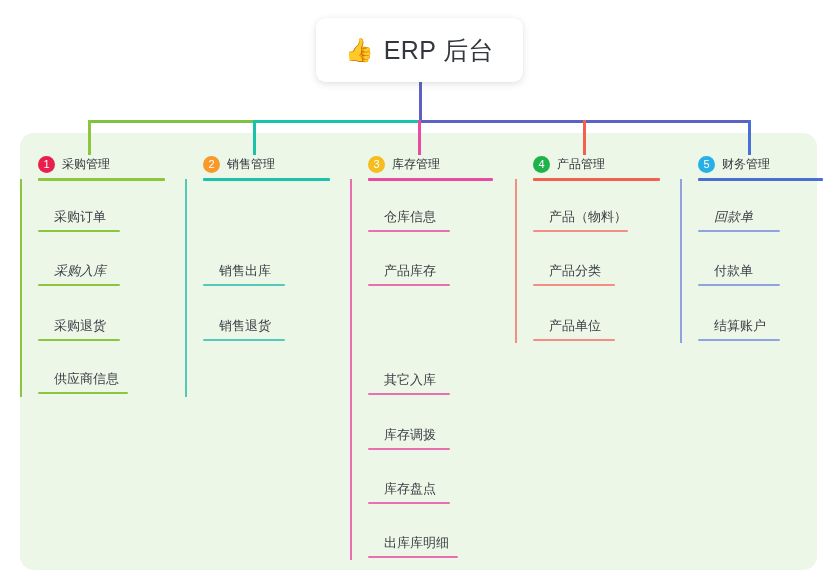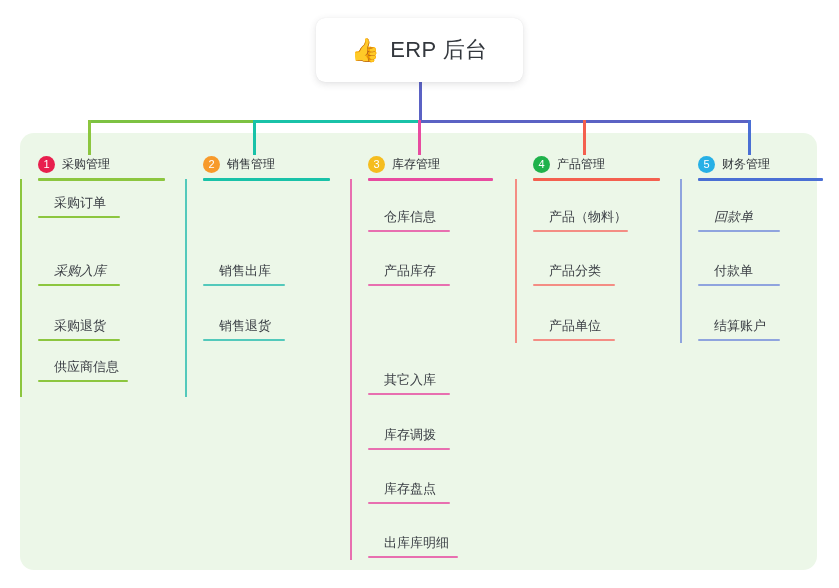--- a/index.html
+++ b/index.html
@@ -40,21 +40,21 @@
     display: flex;
     align-items: center;
     gap: 10px;
   }
   #root-card .thumb {
     font-size: 23px;
     line-height: 1;
     display: block;
   }
   #root-card .root-text {
-    font-size: 22px;
+    font-size: 25px;
     color: #33373d;
     letter-spacing: 0.4px;
     white-space: nowrap;
   }
 
   
   #panel {
     position: absolute;
     left: 20px;
     top: 133px;
@@ -160,33 +160,33 @@
     </div>
   </div>
 
   <div id="columns-layer">
       <div class="column" style="left: 20px;">
         <div class="col-head">
           <div class="badge" style="background: rgb(232, 32, 78);">1</div>
           <div class="col-title">采购管理</div>
         </div>
         <div class="head-rule" style="width: 127px; background: rgb(140, 198, 63);"></div>
-        <div class="leaf" style="top: 45px; height: 26px; width: 120px; font-family: Liberation Serif, serif;">
+        <div class="leaf" style="top: 59px; height: 26px; width: 120px; font-family: Liberation Serif, serif;">
           <div class="leaf-label">采购订单</div>
           <div class="leaf-rule" style="width: 82px; background: rgb(140, 198, 63);"></div>
         </div>
         <div class="leaf" style="top: 113.4px; height: 26px; width: 120px; font-style: italic;">
           <div class="leaf-label">采购入库</div>
           <div class="leaf-rule" style="width: 82px; background: rgb(140, 198, 63);"></div>
         </div>
         <div class="leaf" style="top: 167.8px; height: 26px; width: 120px;">
           <div class="leaf-label">采购退货</div>
           <div class="leaf-rule" style="width: 82px; background: rgb(140, 198, 63);"></div>
         </div>
-        <div class="leaf" style="top: 209px; height: 26px; width: 120px;">
+        <div class="leaf" style="top: 221px; height: 26px; width: 120px;">
           <div class="leaf-label">供应商信息</div>
           <div class="leaf-rule" style="width: 90px; background: rgb(140, 198, 63);"></div>
         </div>
         <div class="leaf-stem" style="top: 32px; height: 218.2px; background: rgb(140, 198, 63);"></div>
       </div>
       <div class="column" style="left: 185px;">
         <div class="col-head">
           <div class="badge" style="background: rgb(247, 154, 43);">2</div>
           <div class="col-title">销售管理</div>
         </div>

